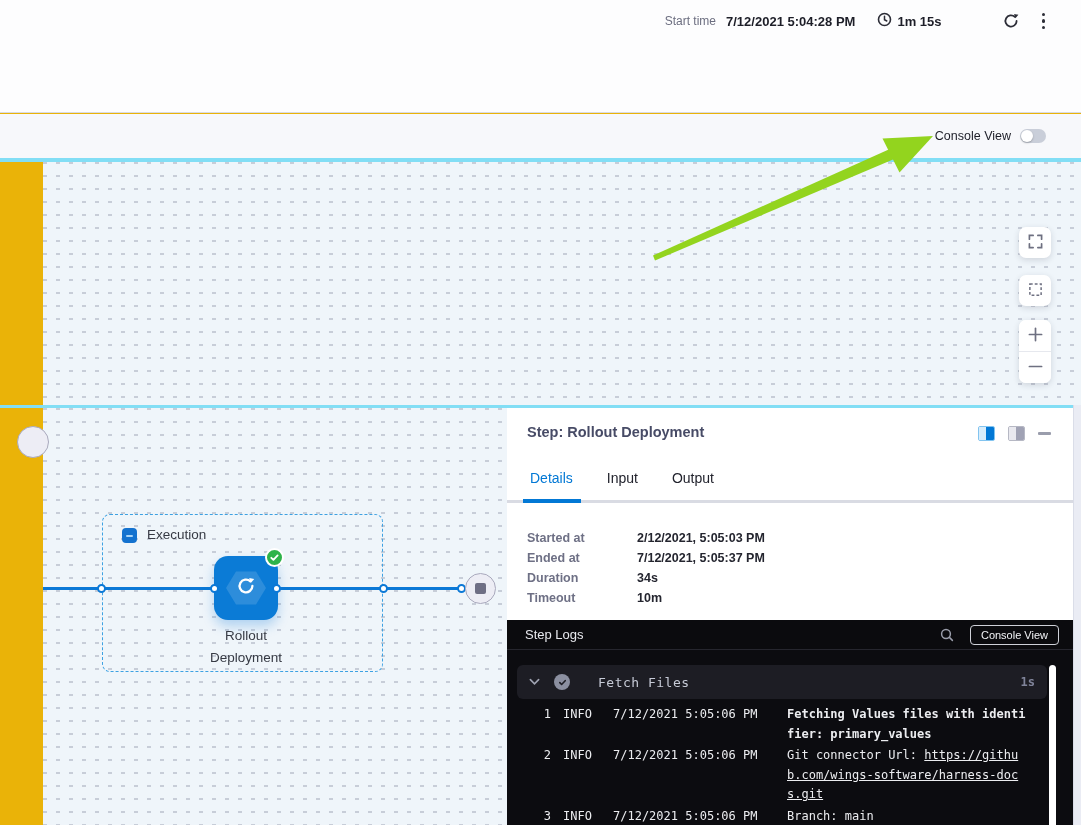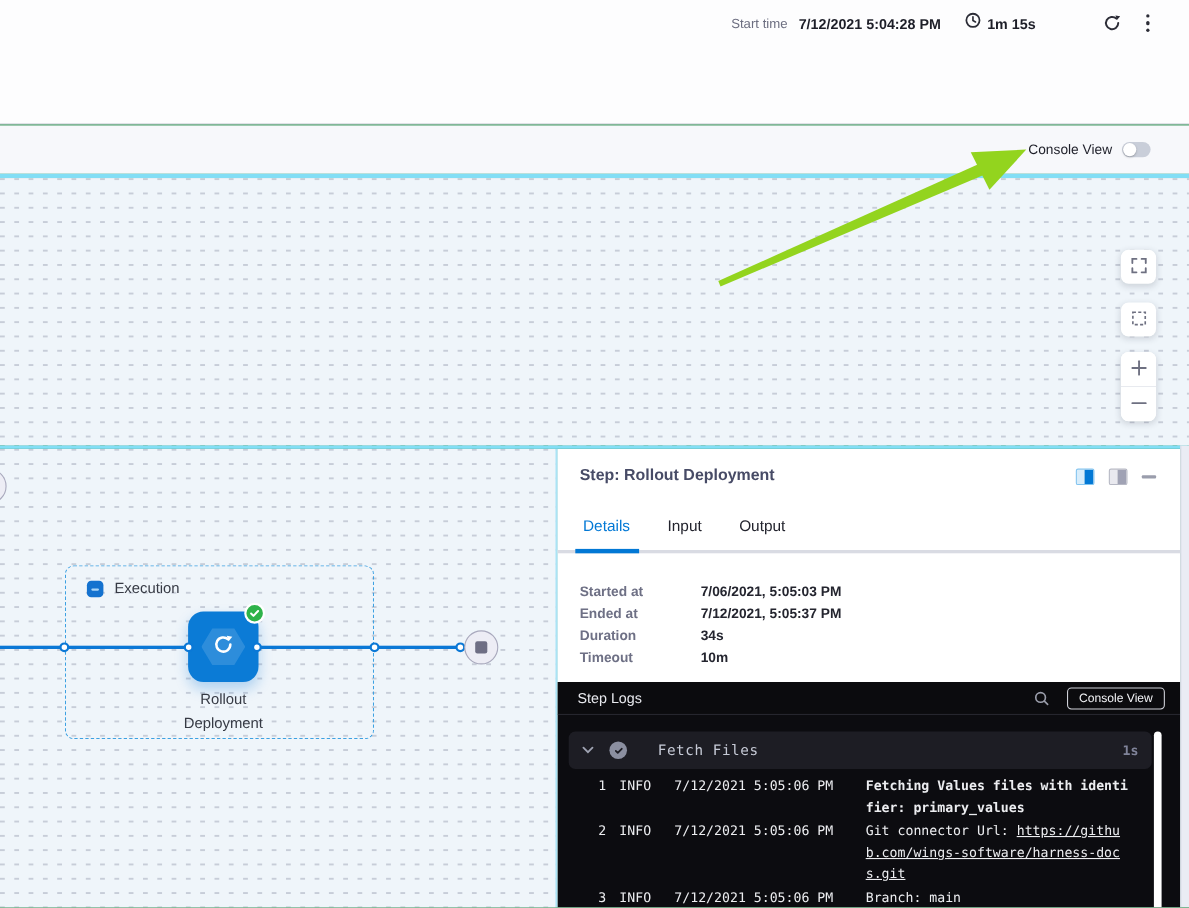--- a/index.html
+++ b/index.html
@@ -1,18 +1,18 @@
 <!DOCTYPE html>
 <html><head>
 <meta charset="utf-8">
 <style>
   * { margin:0; padding:0; box-sizing:border-box; }
   html,body { width:1081px; height:825px; overflow:hidden; }
   body { font-family:"Liberation Sans", sans-serif; background:#fff; }
-  .page { position:relative; width:1081px; height:825px; background:#15803d; overflow:hidden; }
+  .page { position:relative; width:1081px; height:825px; background:#eab308; overflow:hidden; }
 
   
   .top-bar { position:absolute; left:0; top:0; width:1081px; height:113px; background:#fdfdfe; border-bottom:1px solid #d9dbe3; }
   .top-bar-right { position:absolute; right:36px; top:9px; height:24px; display:flex; align-items:center; }
   .start-time-label { font-size:12px; color:#6c6e80; }
   .start-time-value { font-size:13px; font-weight:700; color:#1d1e28; margin-left:10px; }
   .elapsed-wrap { display:flex; align-items:center; margin-left:22px; }
   .elapsed-value { font-size:13px; font-weight:700; color:#1d1e28; margin-left:5px; }
   .icon-btn { background:none; border:none; cursor:pointer; display:flex; align-items:center; justify-content:center; padding:0; }
   .refresh-btn { margin-left:60px; }
@@ -30,20 +30,21 @@
   .cyan-1 { top:158px; height:4px; }
   .cyan-2 { top:405px; height:3px; z-index:5; }
 
   
   .dots {
     background-color:#eff5fa;
     background-image:
       linear-gradient(90deg, rgba(239,245,250,0) 0 4px, #eff5fa 4px 13px),
       linear-gradient(180deg, #c7cdd8 0 1.6px, rgba(0,0,0,0) 1.6px 13px);
     background-size:13px 13px;
+    margin-left:43px;
   }
   .canvas-upper { position:absolute; left:0; top:162px; width:1081px; height:243px; }
   .canvas-lower { position:absolute; left:0; top:408px; width:507px; height:417px; border-right:2px solid #aae3f5; }
 
   
   .zoom-controls { position:absolute; left:1019px; top:227px; width:32px; display:flex; flex-direction:column; z-index:6; }
   .zc-btn { width:32px; height:31px; background:#fff; border:none; border-radius:7px; box-shadow:0 2px 6px rgba(40,41,61,.16); display:flex; align-items:center; justify-content:center; cursor:pointer; }
   .zc-gap { height:17px; }
   .zc-group { width:32px; background:#fff; border-radius:7px; box-shadow:0 2px 6px rgba(40,41,61,.16); overflow:hidden; }
   .zc-group .zc-btn { box-shadow:none; border-radius:0; }
@@ -267,21 +268,21 @@
       <button class="tab idle">Input</button>
       <button class="tab idle">Output</button>
     </div>
     <div class="tabs-divider">
       <span class="tab-underline"></span>
     </div>
 
     <div class="detail-rows">
       <div class="detail-row">
         <span class="detail-label">Started at</span>
-        <span class="detail-value">7/06/2021, 5:05:03 PM</span>
+        <span class="detail-value">2/12/2021, 5:05:03 PM</span>
       </div>
       <div class="detail-row">
         <span class="detail-label">Ended at</span>
         <span class="detail-value">7/12/2021, 5:05:37 PM</span>
       </div>
       <div class="detail-row">
         <span class="detail-label">Duration</span>
         <span class="detail-value">34s</span>
       </div>
       <div class="detail-row">

